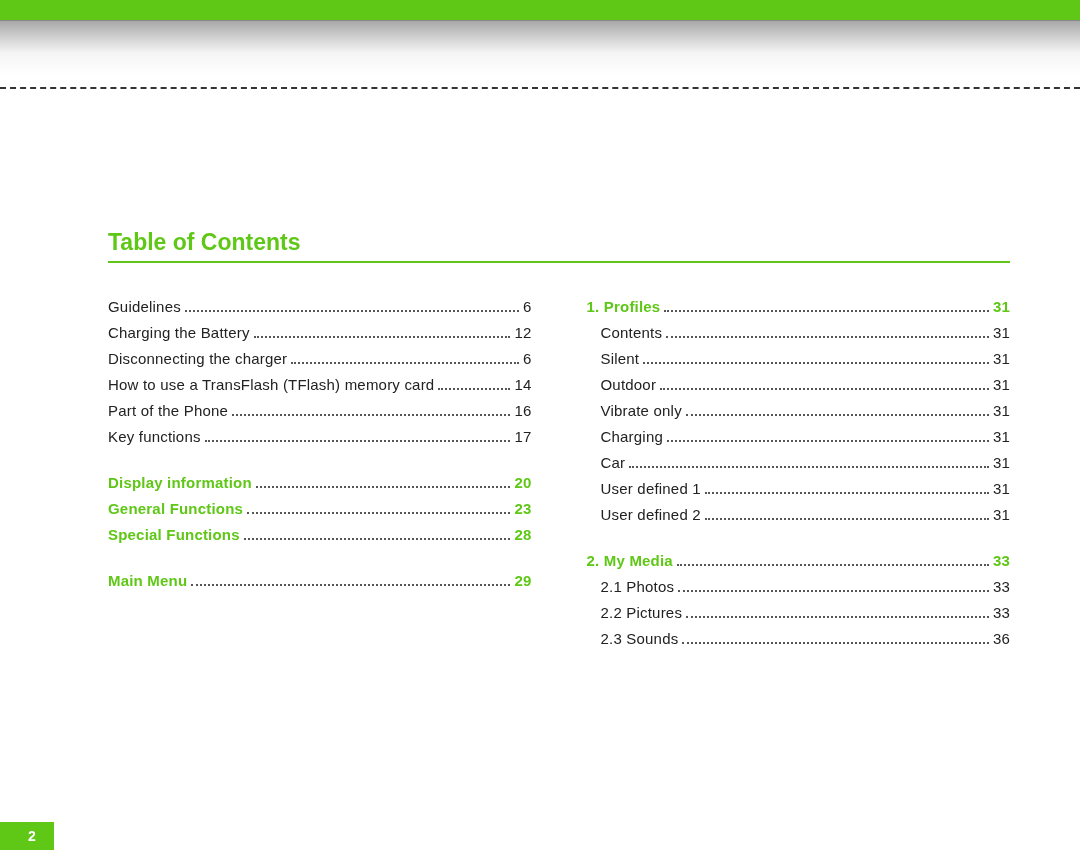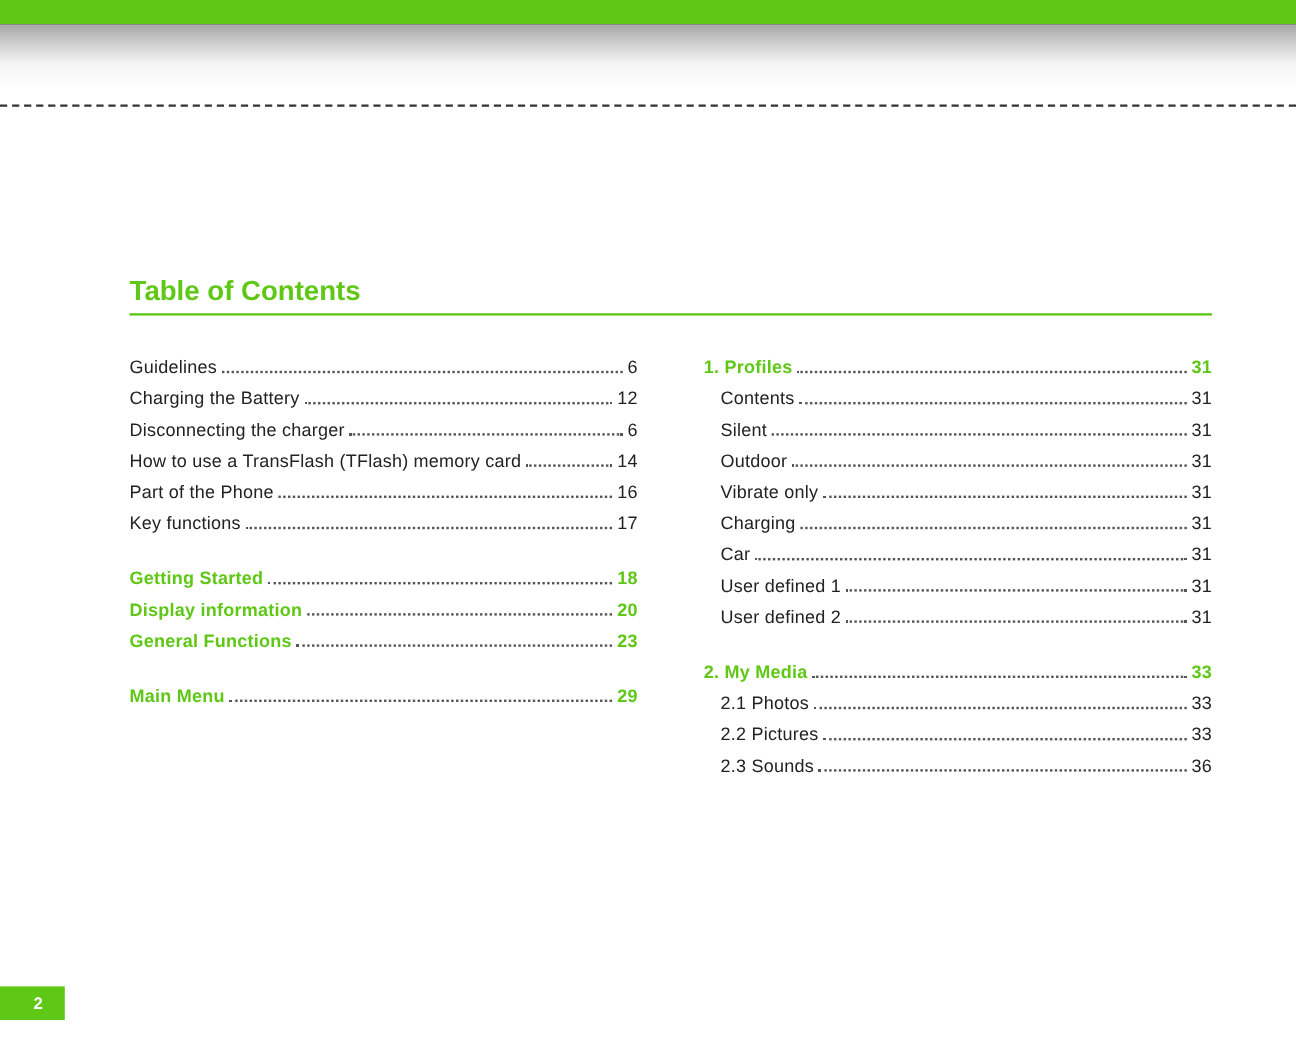--- a/index.html
+++ b/index.html
@@ -123,33 +123,33 @@
           <span class="dots"></span>
           <span class="page">16</span>
         </div>
         <div class="toc-line">
           <span class="label">Key functions</span>
           <span class="dots"></span>
           <span class="page">17</span>
         </div>
         <div class="gap"></div>
         <div class="toc-line green-line">
-          <span class="label">Getting Started</span>
-          <span class="dots"></span>
-          <span class="page">18</span>
-        </div>
-        <div class="toc-line green-line">
           <span class="label">Display information</span>
           <span class="dots"></span>
           <span class="page">20</span>
         </div>
         <div class="toc-line green-line">
           <span class="label">General Functions</span>
           <span class="dots"></span>
           <span class="page">23</span>
+        </div>
+        <div class="toc-line green-line">
+          <span class="label">Special Functions</span>
+          <span class="dots"></span>
+          <span class="page">28</span>
         </div>
         <div class="gap"></div>
         <div class="toc-line green-line">
           <span class="label">Main Menu</span>
           <span class="dots"></span>
           <span class="page">29</span>
         </div>
       </div>
     <div class="col" id="col-right">
         <div class="toc-line green-line">

